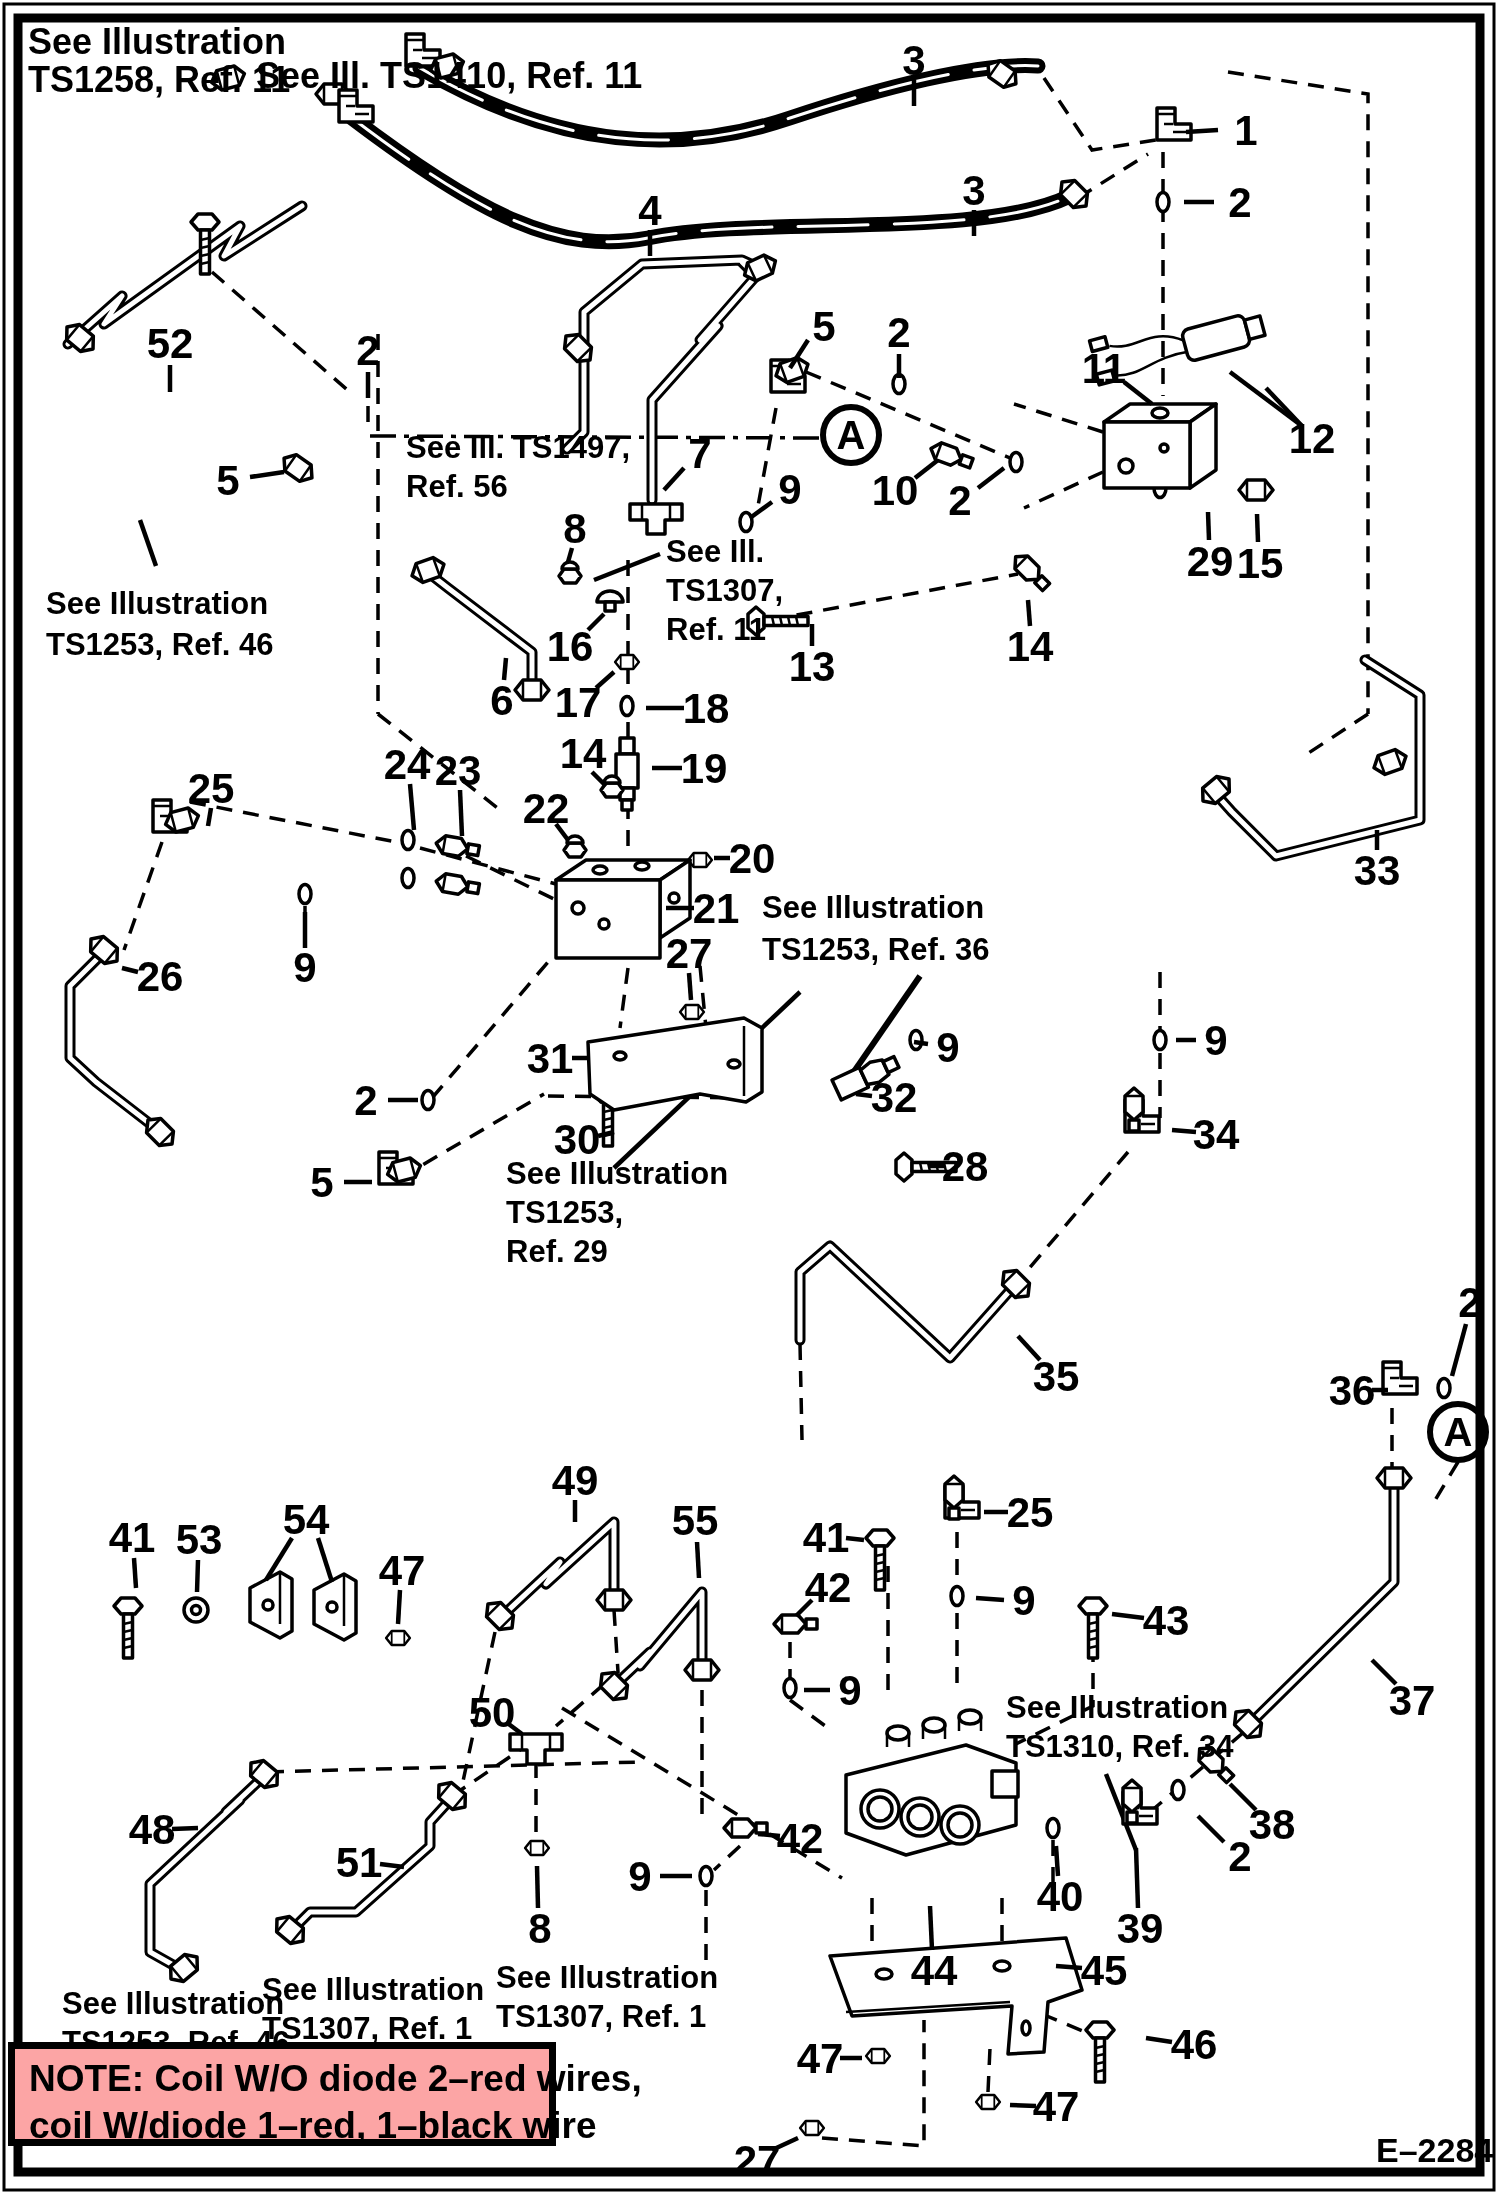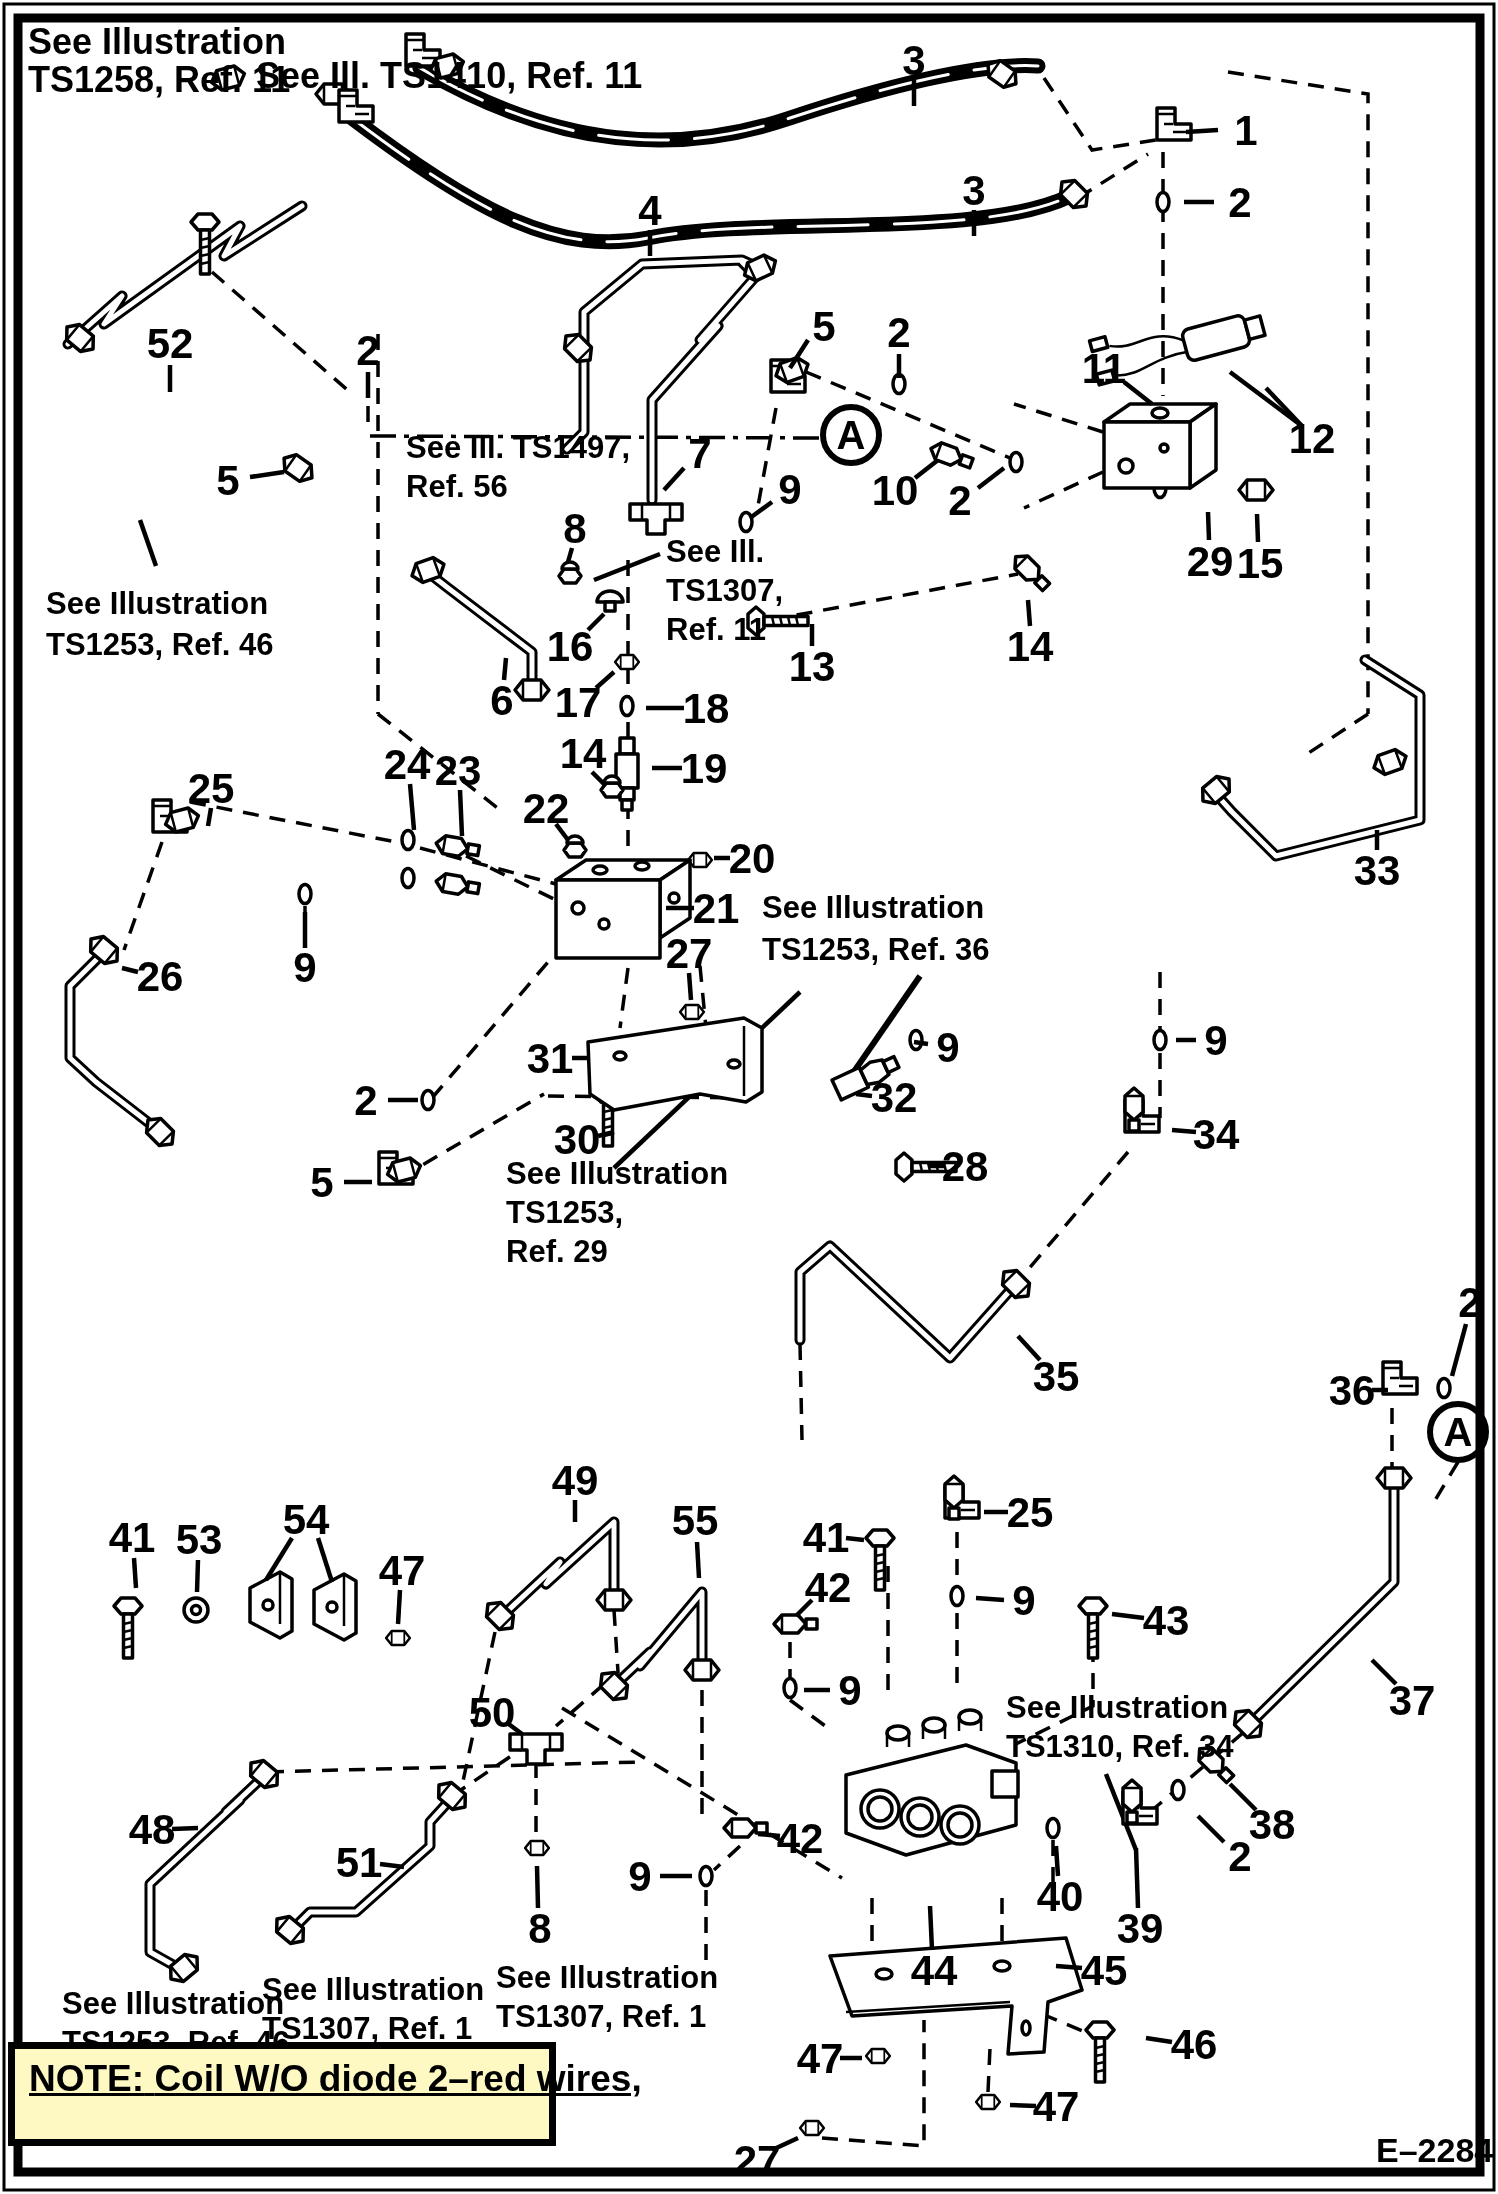--- a/index.html
+++ b/index.html
@@ -16,21 +16,21 @@
   .lead5{fill:none;stroke:#000;stroke-width:6;}
   .part{fill:#fff;stroke:#000;stroke-width:3.5;stroke-linejoin:round;}
   .partln{fill:none;stroke:#000;stroke-width:2.5;}
   .frameln{fill:none;stroke:#000;}
   text.callout{font:700 42px "Liberation Sans",sans-serif;fill:#000;text-anchor:middle;}
   text.ref{font:700 31px "Liberation Sans",sans-serif;fill:#000;}
   text.big{font:700 36px "Liberation Sans",sans-serif;fill:#000;}
   text.marker{font:700 40px "Liberation Sans",sans-serif;fill:#000;text-anchor:middle;}
   text.dwg{font:700 34px "Liberation Sans",sans-serif;fill:#000;}
   #notebox{position:absolute;left:8px;top:2042px;width:548px;height:104px;
-           border:7px solid #000;background:#fef9c3;padding:6px 0 0 14px;box-sizing:border-box;text-decoration:underline;}
+           border:7px solid #000;background:#fca5a5;padding:6px 0 0 14px;box-sizing:border-box;}
   #notebox .nline{font:700 37px/47px "Liberation Sans",sans-serif;color:#000;white-space:nowrap;}
 </style>
 </head>
 <body>
 
 <div id="page">
   <svg id="art" width="1498" height="2194" viewBox="0 0 1498 2194">
 
     <g>
       <rect class="frameln" x="4" y="4" width="1490" height="2186" stroke-width="3"></rect>
@@ -798,14 +798,15 @@
       </g>
 
     <text class="big" x="28" y="54">See Illustration</text>
     <text class="big" x="28" y="92">TS1258, Ref. 11</text>
     <text class="big" x="256" y="88">See Ill. TS1410, Ref. 11</text>
     <text class="dwg" x="1376" y="2162">E–2284</text>
   </svg>
 
   <div id="notebox">
     <div class="nline"><span>NOTE:</span> <span>Coil W/O diode 2–red wires,</span></div>
+    <div class="nline"><span>coil W/diode 1–red, 1–black wire</span></div>
   </div>
 </div>
 
 </body></html>

